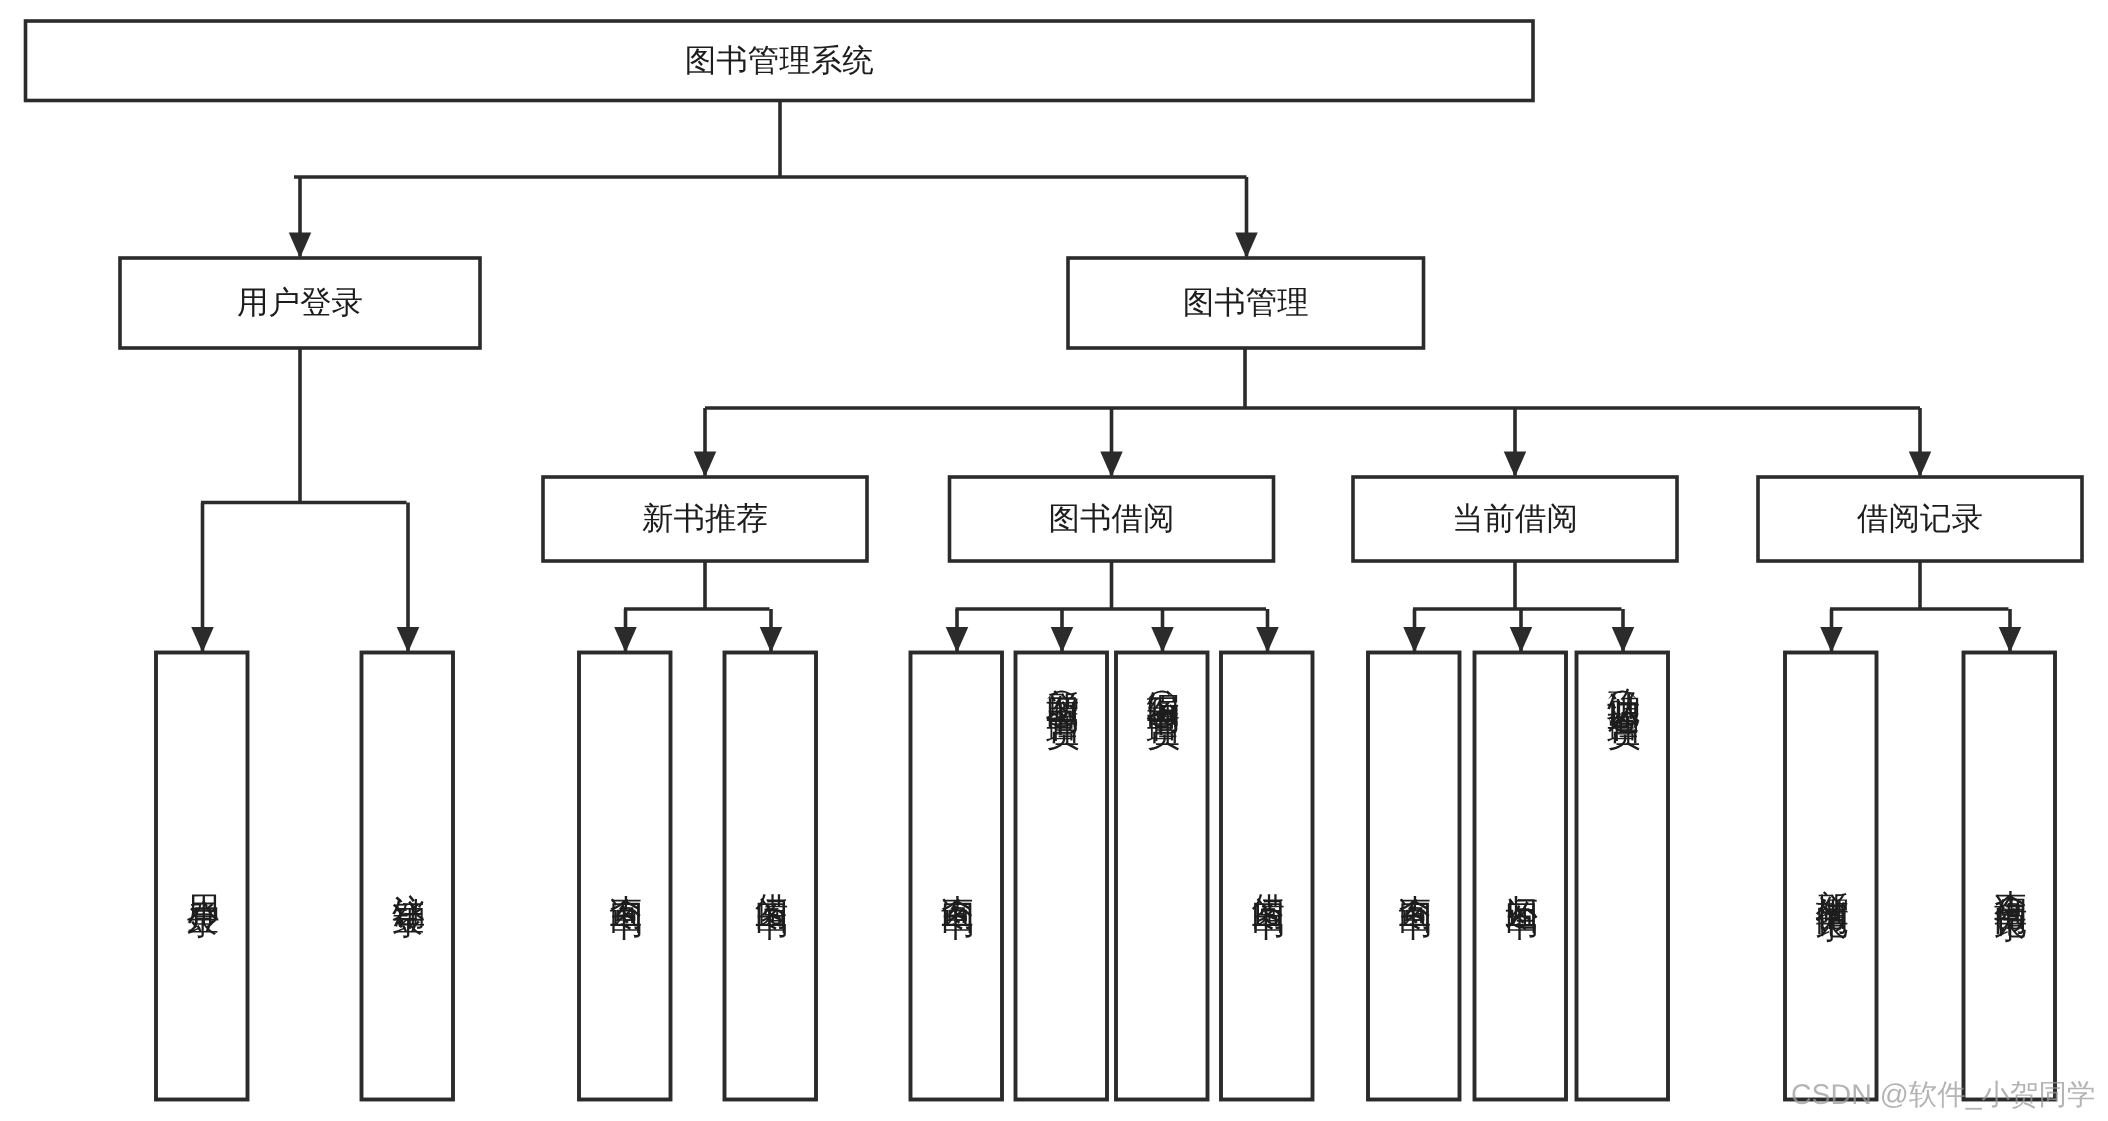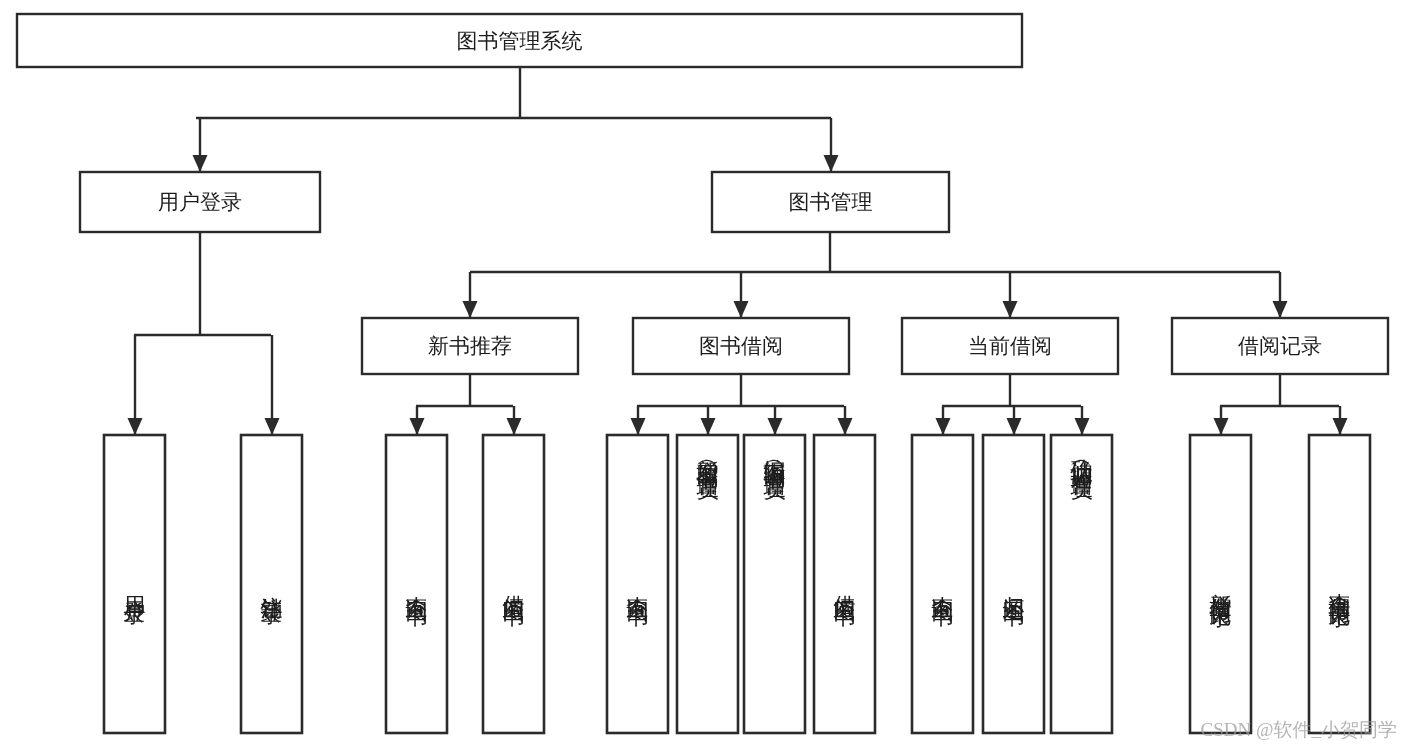--- a/index.html
+++ b/index.html
@@ -70,21 +70,21 @@
     font-size: 22px;
     line-height: 1.0;
     color: #1d1d1d;
     letter-spacing: 3px;
     white-space: nowrap;
   }
   .watermark {
     position: absolute;
     right: 8px;
     bottom: 4px;
-    font-family: Liberation Serif, serif;
+    font-family: Liberation Sans, sans-serif;
     font-size: 19px;
     color: #9b9b9b;
     opacity: 0.75;
     white-space: nowrap;
     pointer-events: none;
   }
 </style>
 </head>
 <body>
 

